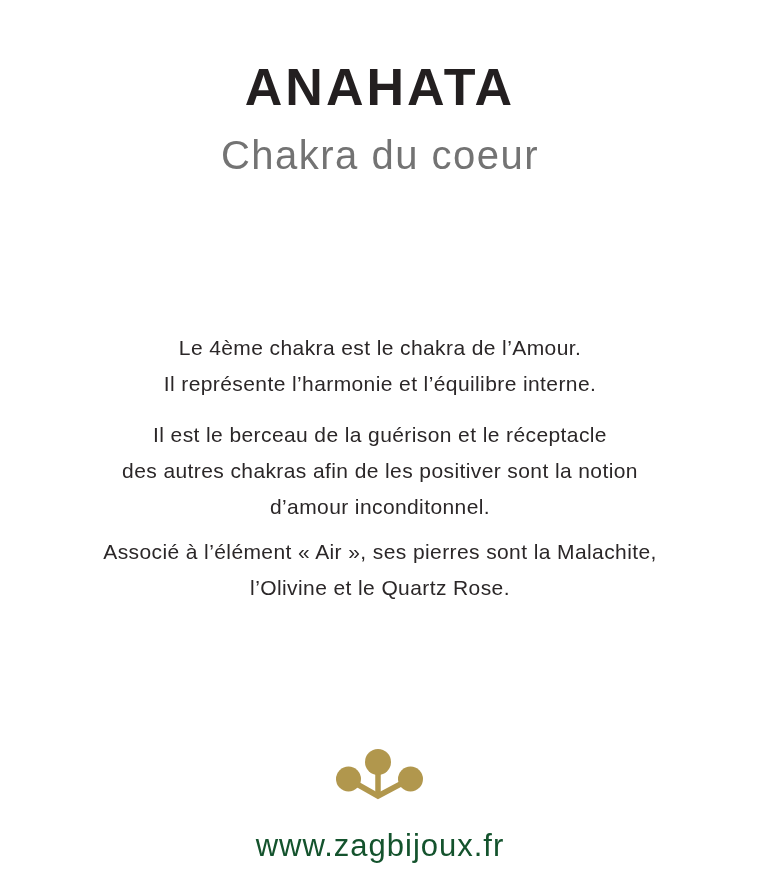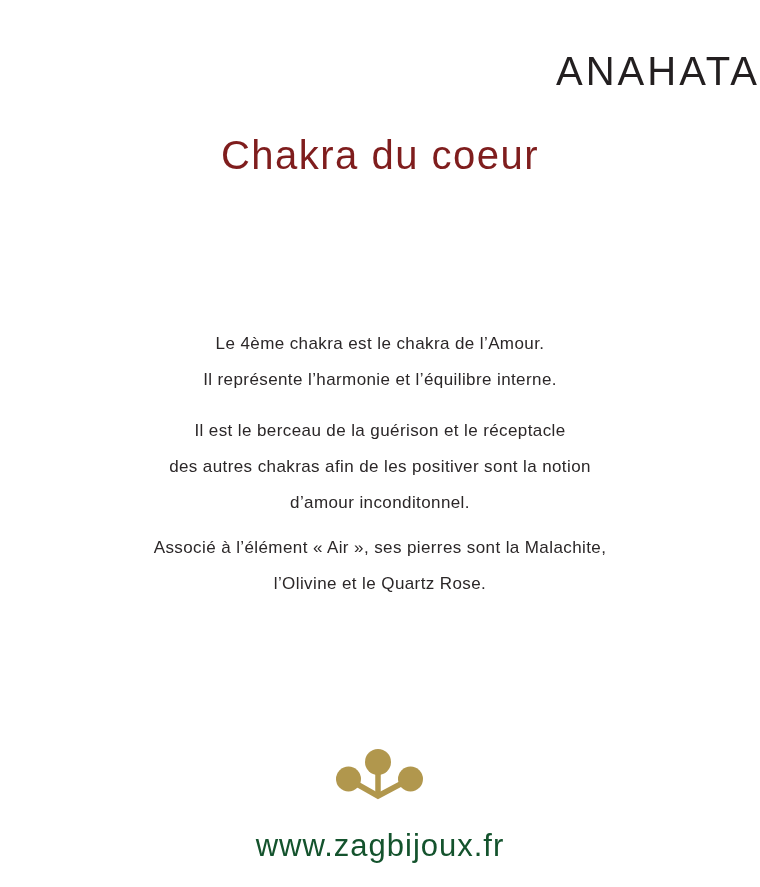--- a/index.html
+++ b/index.html
@@ -17,41 +17,40 @@
     color: #262223;
   }
   .centered {
     position: absolute;
     left: 0;
     width: 100%;
     text-align: center;
   }
   .title {
     top: 22px;
-    font-size: 40px;
-    font-weight: 400;
+    font-size: 52px;
+    font-weight: 700;
     letter-spacing: 3px;
     color: #231f20;
-    text-align: right;
   }
   .subtitle {
     top: 100px;
     font-size: 40px;
     font-weight: 400;
     letter-spacing: 1.5px;
-    color: #7f1d1d;
+    color: #737373;
   }
   .quote {
     top: 190px;
     font-size: 25px;
     font-style: italic;
     letter-spacing: 0.5px;
   }
   .body-text {
-    font-size: 17px;
+    font-size: 21px;
     line-height: 36px;
     letter-spacing: 0.4px;
     white-space: pre-line;
     color: #2b2728;
   }
   .p1 { top: 309px; }
   .p2 { top: 396px; }
   .p3 { top: 513px; }
   .logo-wrap {
     top: 748px;

